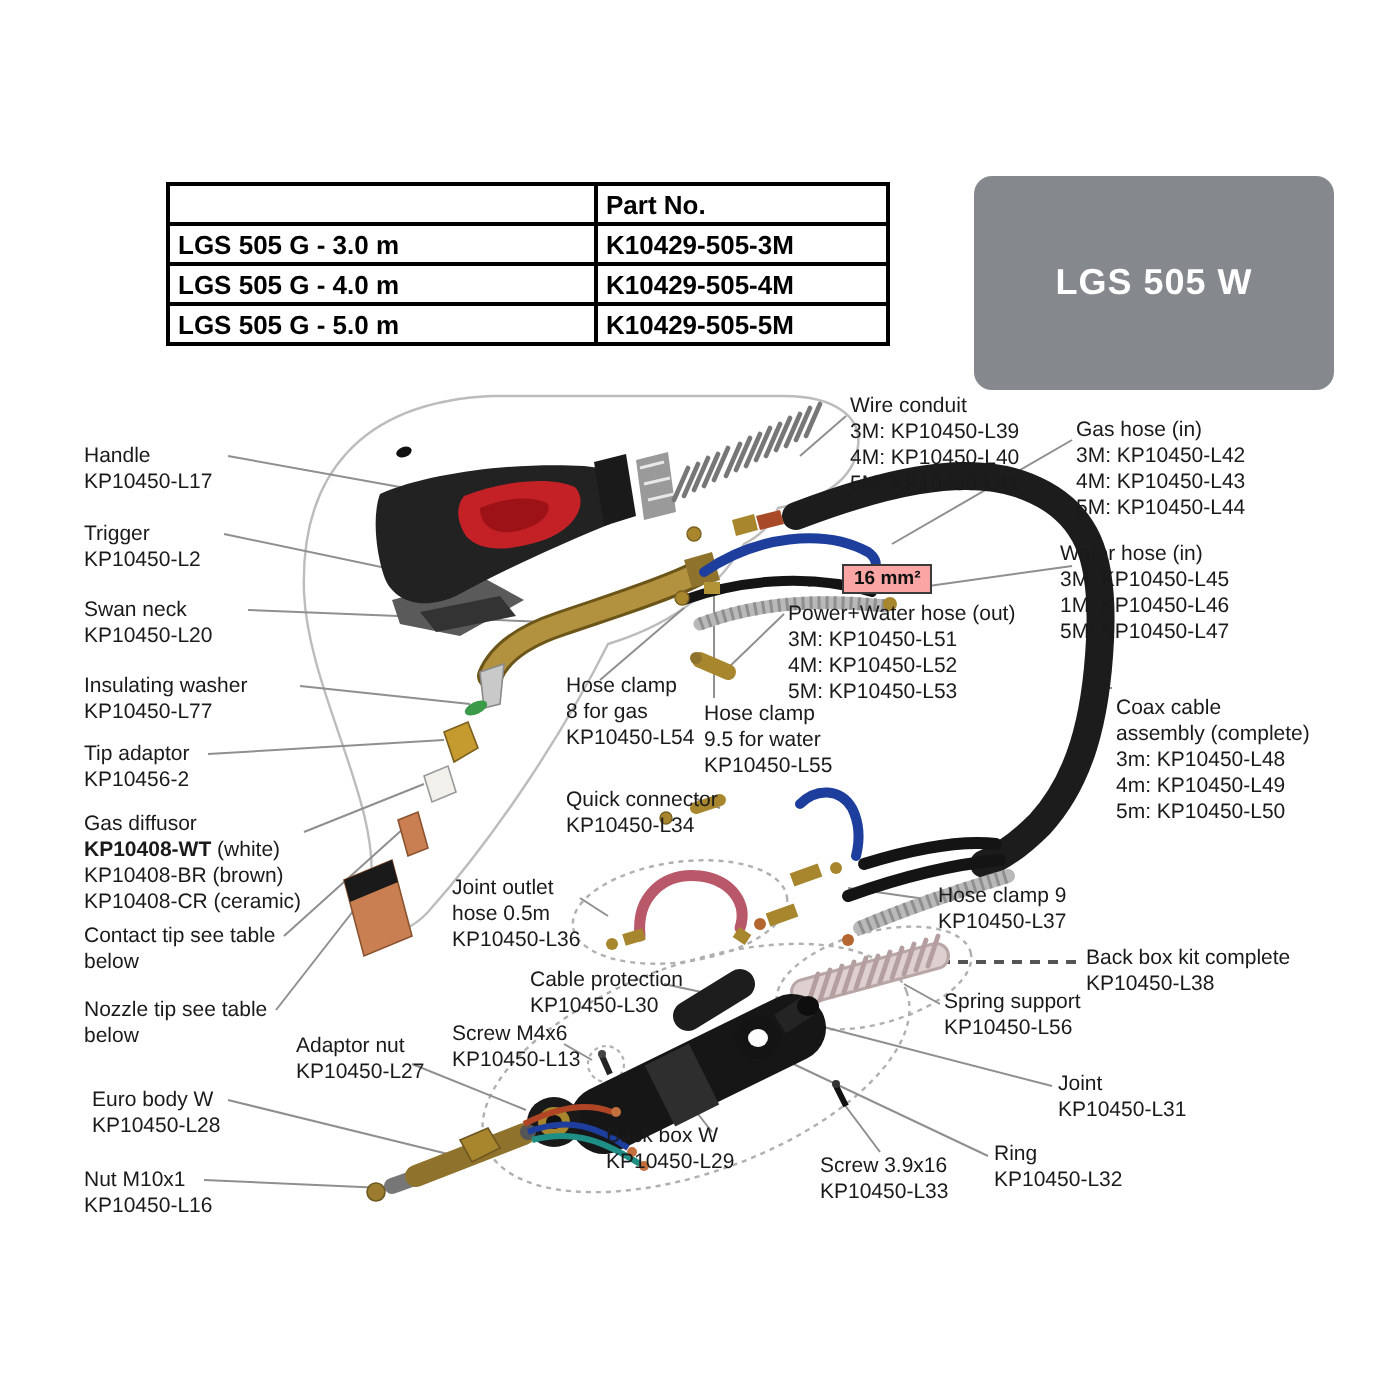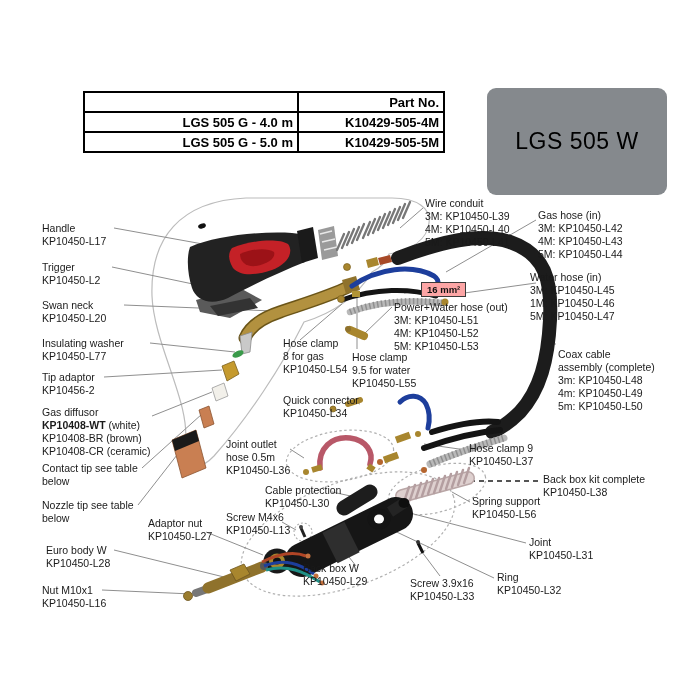--- a/index.html
+++ b/index.html
@@ -1,46 +1,50 @@
 <!DOCTYPE html>
 <html><head>
 <meta charset="utf-8">
 <style>
   html,body{margin:0;padding:0;background:#fff;}
   #stage{position:relative;width:700px;height:700px;background:#fff;overflow:hidden;
          font-family:"Liberation Sans",sans-serif;}
   
   #parts-table{position:absolute;left:83px;top:91px;border-collapse:collapse;}
   #parts-table td,#parts-table th{border:2px solid #000;font:bold 13px/15px "Liberation Sans",sans-serif;
-         text-align:right;padding:1px 4px;height:16px;color:#000;}
+         text-align:left;padding:1px 4px;height:16px;color:#000;}
   #parts-table .c-model{width:204px;}
   #parts-table .c-part{width:136px;}
   
   #badge{position:absolute;left:487px;top:88px;width:180px;height:107px;background:#85898d;
          border-radius:9px;display:flex;align-items:center;justify-content:center;}
-  #badge span{color:#000000;font-weight:normal;font-size:23px;letter-spacing:.5px;}
+  #badge span{color:#ffffff;font-weight:bold;font-size:18px;letter-spacing:.5px;}
   
   .lbl{position:absolute;font-size:10.5px;line-height:13px;color:#1a1a1a;white-space:nowrap;}
   .lbl>span{display:block;}
   .lbl .row span,.lbl .row b{display:inline;}
   
   #ann16{position:absolute;left:421px;top:282px;border:1.3px solid #3a3a3a;background:#fca5a5;
          font:bold 9.5px/11px "Liberation Sans",sans-serif;padding:1px 5px;color:#111;}
   svg{position:absolute;left:0;top:0;}
 </style>
 </head>
 <body>
 
 <div id="stage">
 
   <table id="parts-table">
     <tbody>
         <tr>
       <td class="c-model"></td>
       <td class="c-part">Part No.</td>
+    </tr>
+    <tr>
+      <td>LGS 505 G - 3.0 m</td>
+      <td>K10429-505-3M</td>
     </tr>
     <tr>
       <td>LGS 505 G - 4.0 m</td>
       <td>K10429-505-4M</td>
     </tr>
     <tr>
       <td>LGS 505 G - 5.0 m</td>
       <td>K10429-505-5M</td>
     </tr>
   </tbody>

